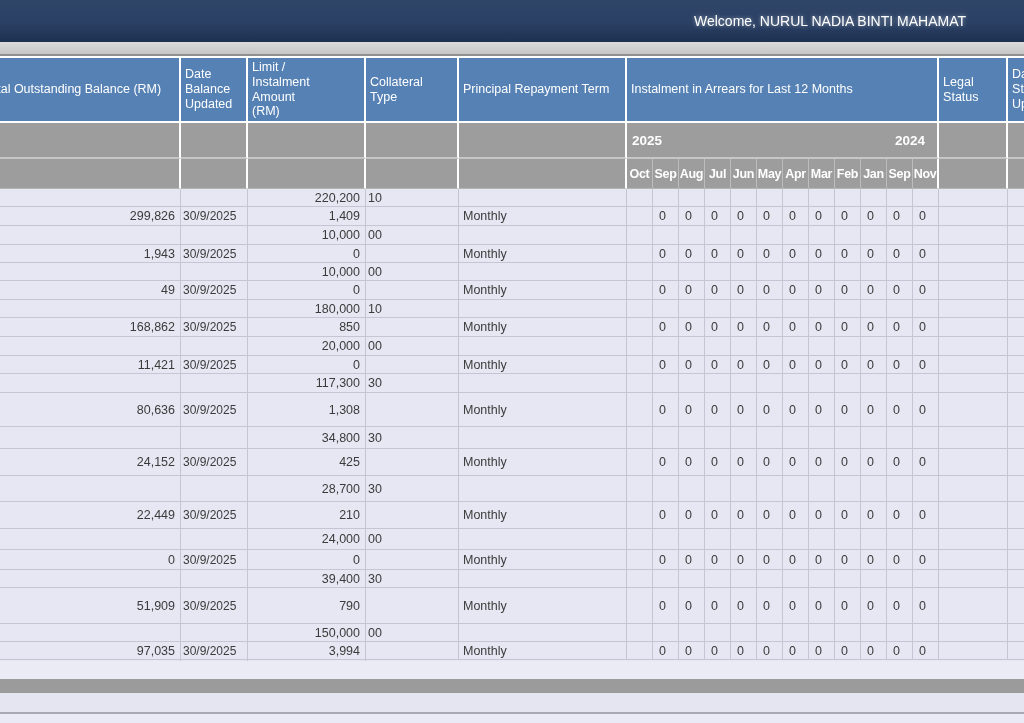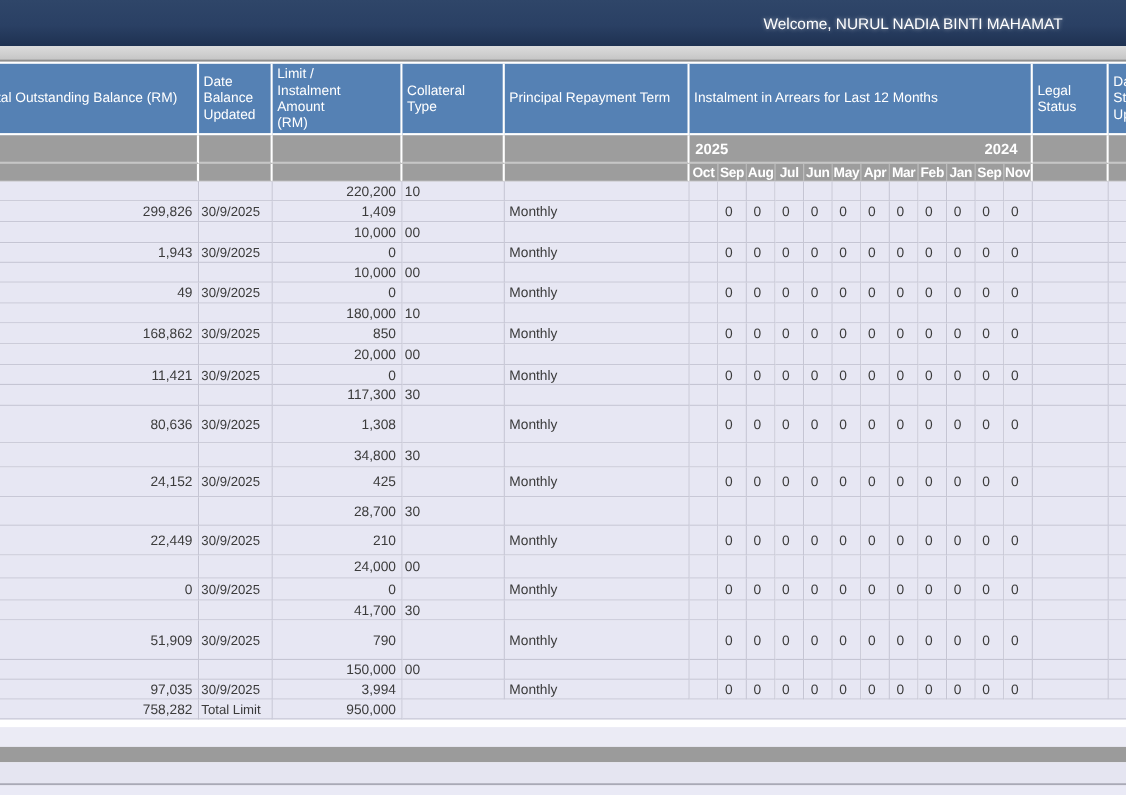--- a/index.html
+++ b/index.html
@@ -21,27 +21,27 @@
   .table-wrap { position:absolute; top:58px; left:-20px; }
   table { border-collapse:separate; border-spacing:0; table-layout:fixed; width:1144px; }
 
   th.blue { height:65px; background:#5581b4; color:#fff; font-weight:normal;
             font-size:12.5px; line-height:1.18; text-align:left; vertical-align:middle;
             padding:2px 4px; border-right:2px solid #fff; border-bottom:2px solid #fff;
             overflow:hidden; }
   th.blue .narrow72 { display:inline-block; max-width:72px; }
   th.blue .narrow50 { display:inline-block; max-width:48px; }
 
-  tr.yrow th { height:26px; background:#9d9d9d; border-right:2px solid #fff;
+  tr.yrow th { height:36px; background:#9d9d9d; border-right:2px solid #fff;
                border-bottom:2px solid #c6c6c6; }
   th.years { padding:0; }
   .years-inner { display:flex; justify-content:space-between; align-items:center;
                  padding:0 12px 0 5px; color:#fff; font-weight:bold; font-size:13.5px; }
 
-  tr.mrow th { height:16px; background:#9d9d9d; border-right:2px solid #fff;
+  tr.mrow th { height:30px; background:#9d9d9d; border-right:2px solid #fff;
                border-bottom:1px solid #b5b5b5; }
   tr.mrow th.month { border-right:1px solid #bdbdbd; color:#fff; font-weight:bold;
                      font-size:12.5px; letter-spacing:-0.3px; text-align:center;
                      padding:0; overflow:hidden; white-space:nowrap; }
   tr.mrow th.month.last { border-right:2px solid #fff; }
 
   td { background:#e7e7f3; border-right:1px solid #c5c5d3; border-bottom:1px solid #c5c5d3;
        font-size:12.5px; color:#3b3b3b; vertical-align:middle; overflow:hidden;
        white-space:nowrap; }
   td.num  { text-align:right; padding-right:5px; }
@@ -514,21 +514,21 @@
             <td class="arr">0</td>
             <td class="arr">0</td>
             <td class="arr">0</td>
             <td class="arr">0</td>
             <td class=""></td>
             <td class=""></td>
           </tr>
           <tr style="height: 18px;">
             <td class="num"></td>
             <td class="date"></td>
-            <td class="num">41,700</td>
+            <td class="num">39,400</td>
             <td class="coll">30</td>
             <td class="term"></td>
             <td class="arr"></td>
             <td class="arr"></td>
             <td class="arr"></td>
             <td class="arr"></td>
             <td class="arr"></td>
             <td class="arr"></td>
             <td class="arr"></td>
             <td class="arr"></td>

